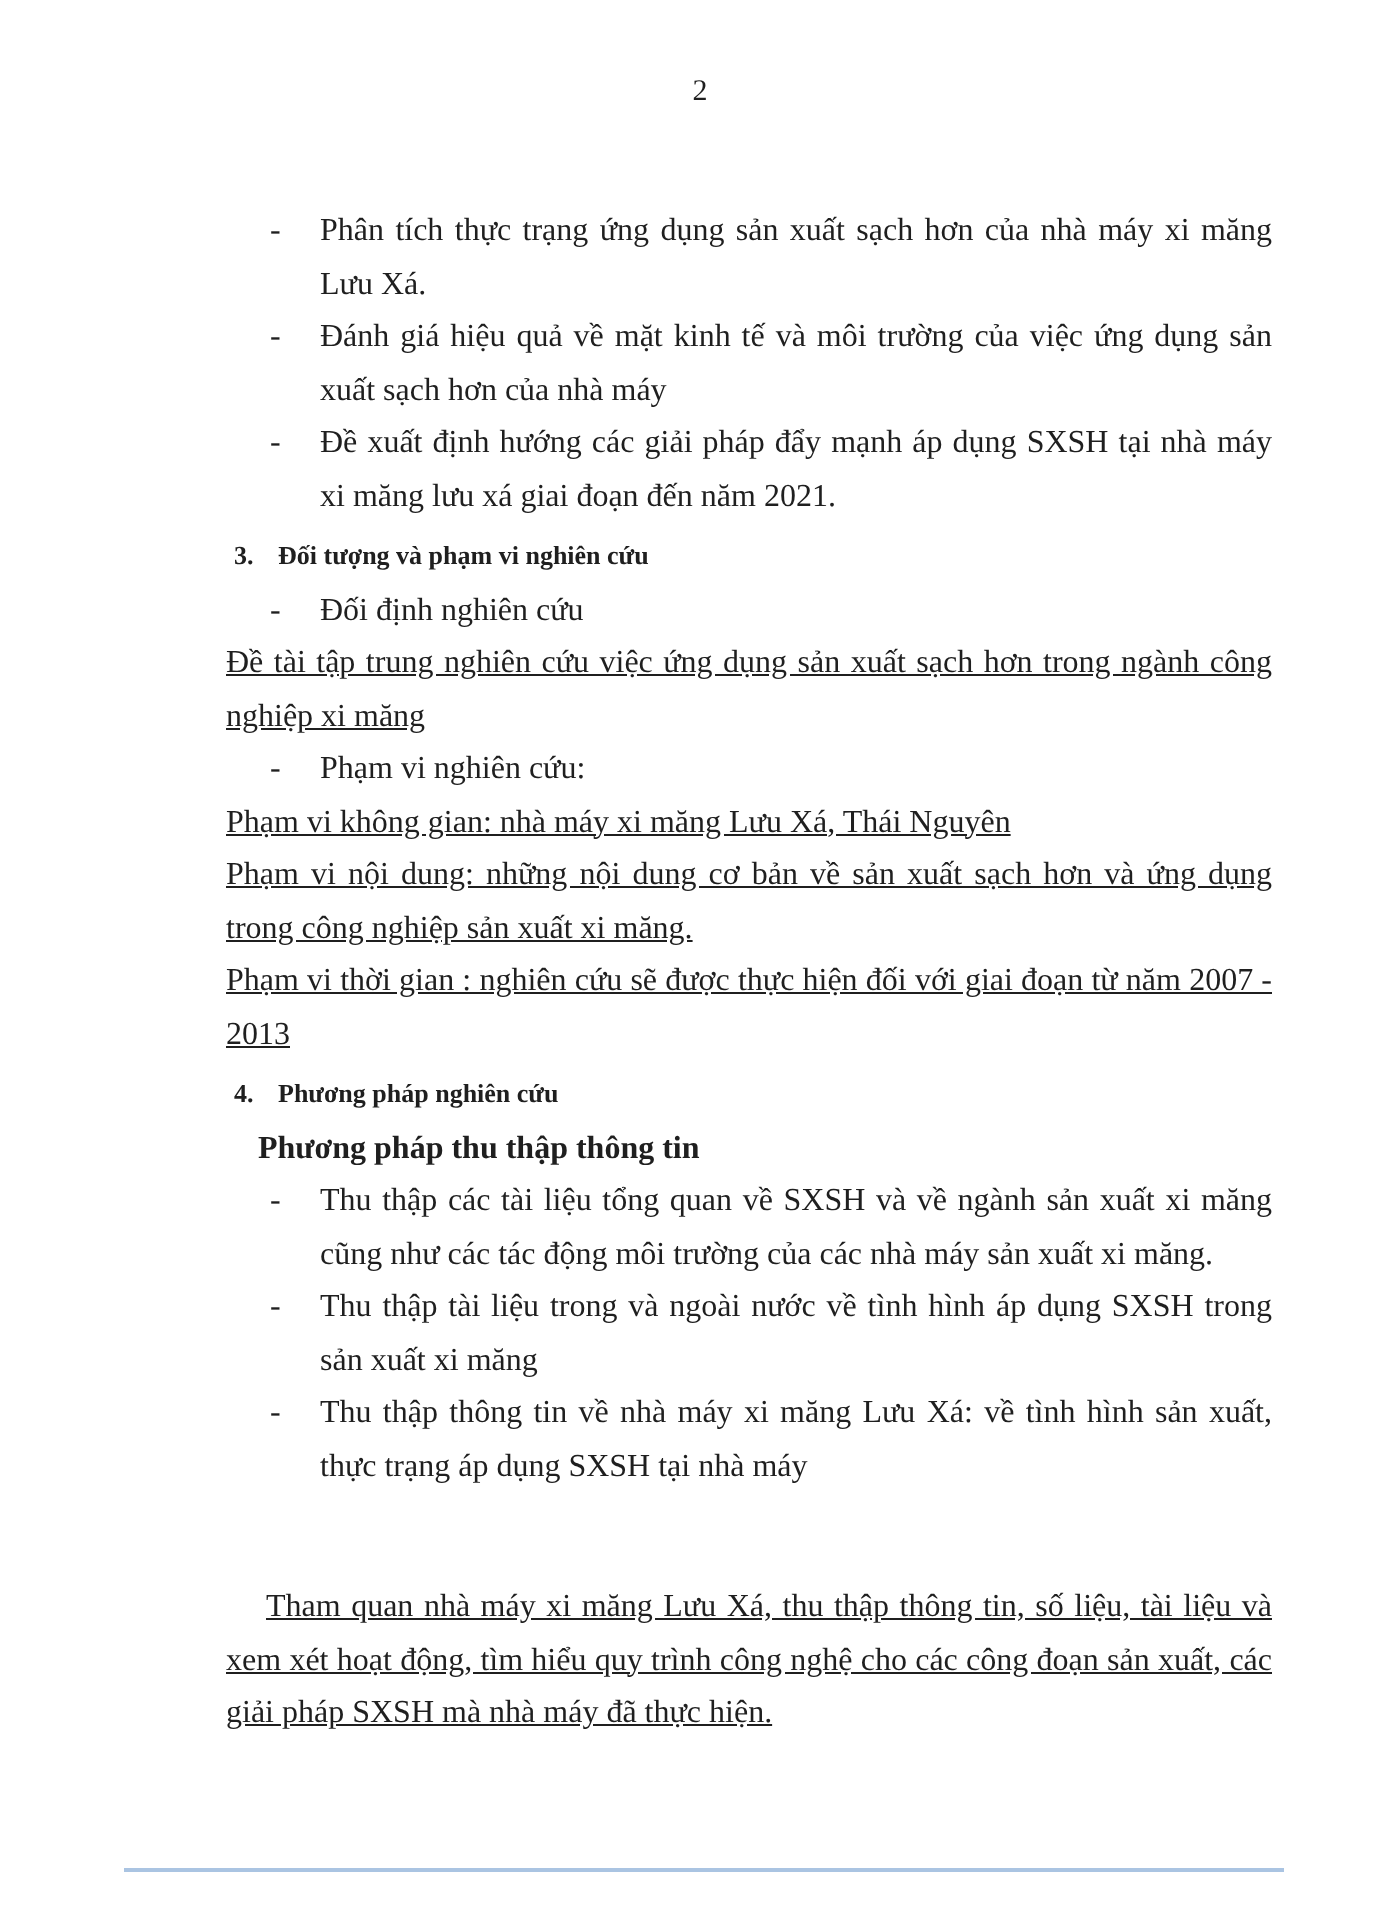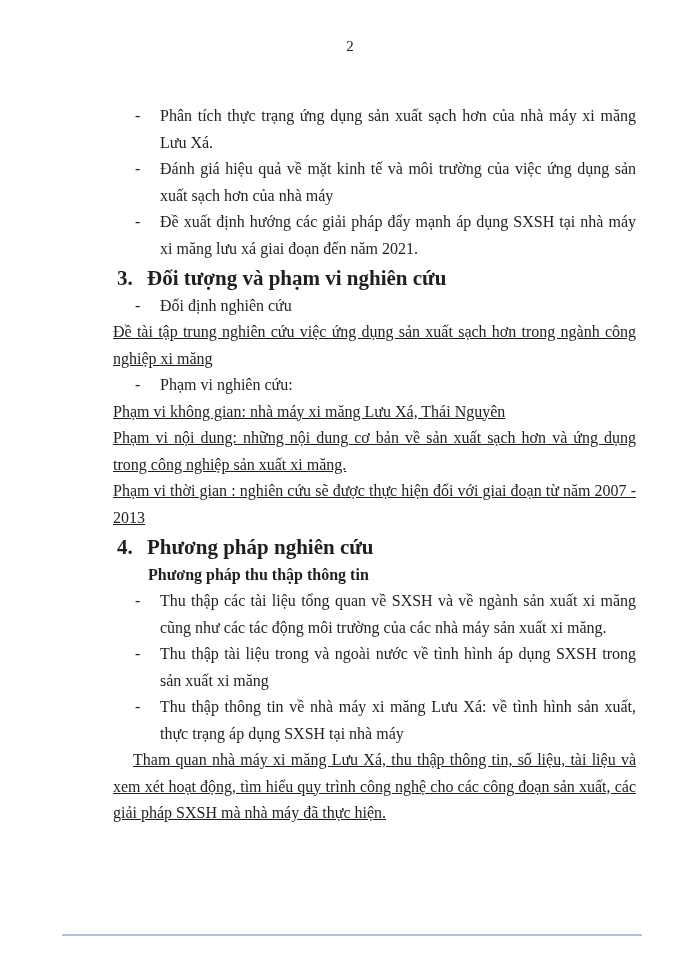--- a/index.html
+++ b/index.html
@@ -39,40 +39,41 @@
   }
   .dash {
     flex: 0 0 25px;
   }
   .dash-text {
     flex: 1;
     text-align: justify;
   }
   .heading {
     font-weight: bold;
-    font-size: 21px;
+    font-size: 13px;
     margin: 3px 0 1px 4px;
     text-align: left;
   }
   .h-num {
     display: inline-block;
     margin-right: 9px;
   }
   .subheading {
     font-weight: bold;
-    margin-left: 35px;
+    margin-left: 16px;
     text-align: left;
   }
   .para {
     margin: 0;
     text-align: justify;
     text-decoration: underline;
   }
   .para-indent {
     text-indent: 20px;
+    margin-top: 44px;
   }
   .footer-line {
     position: absolute;
     top: 934px;
     left: 62px;
     right: 58px;
     height: 2px;
     background: #aac4e2;
   }
 </style>

